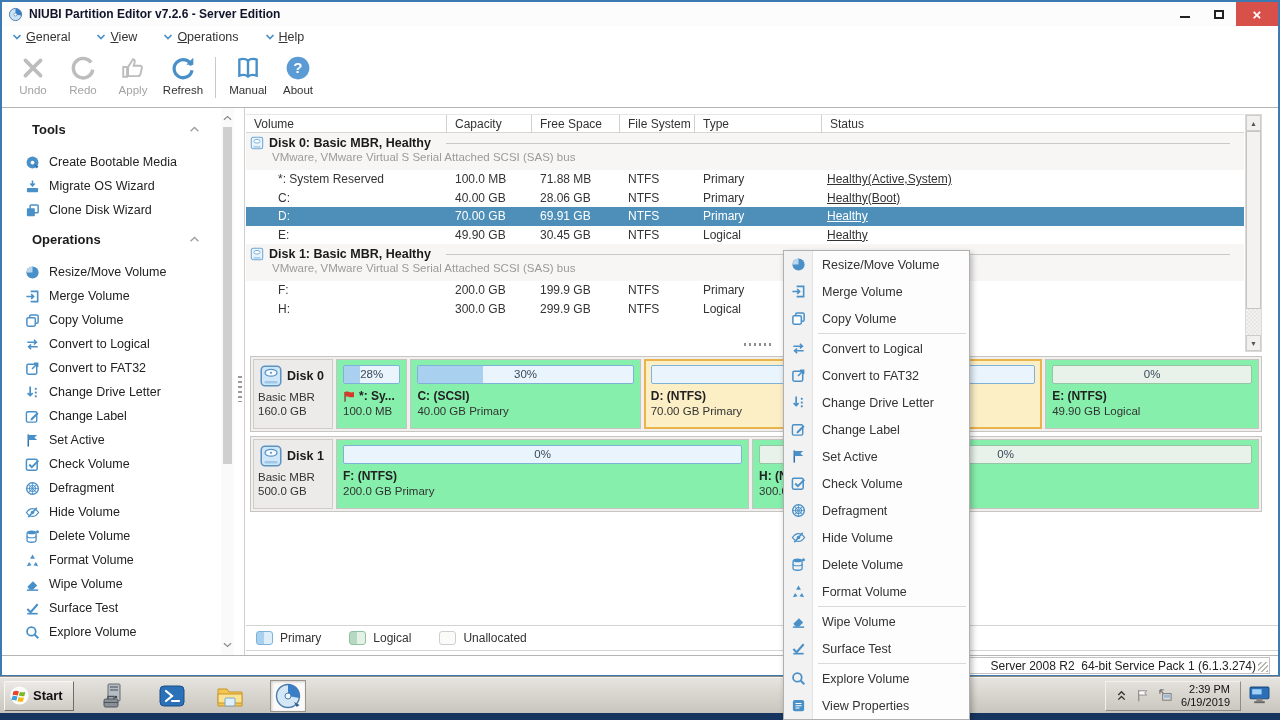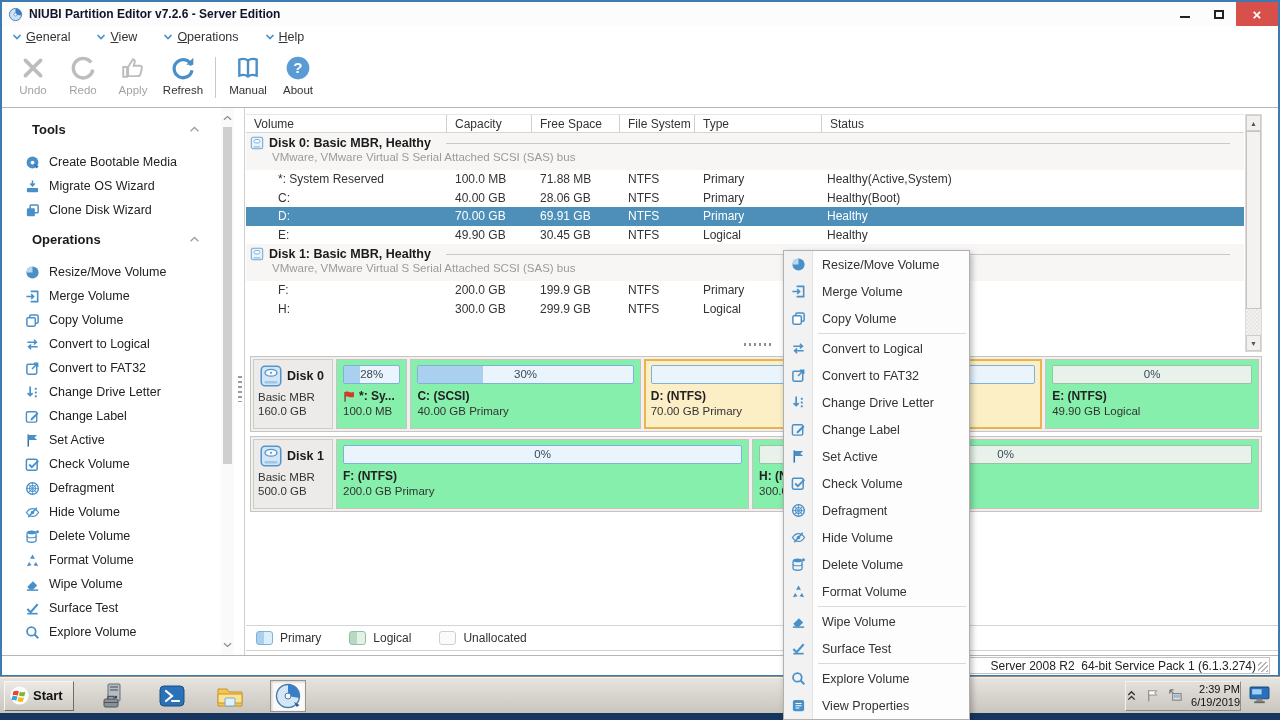--- a/index.html
+++ b/index.html
@@ -52,21 +52,21 @@
   .th:last-child { border-right:none; }
   .tgroup-head { height:37px; background:#f7f6f5; padding:3px 6px 0 4px; }
   .tg-line1 { display:flex; align-items:center; gap:5px; }
   .tg-title { font-size:12.5px; font-weight:bold; color:#1a1a1a; white-space:nowrap; }
   .tg-rule { flex:1; border-top:1px solid #c9c9c9; margin:0 8px 0 10px; }
   .tg-sub { font-size:11.5px; color:#9a9a9a; margin-left:22px; margin-top:1px; white-space:nowrap; }
   .trow { display:grid; grid-template-columns:201px 85px 88px 75px 127px 168px 1fr; height:18.5px; line-height:18.5px; font-size:12px; color:#333; }
   .trow.selected { background:#4d8fb8; color:#fff; }
   .td { padding-left:8px; white-space:nowrap; overflow:hidden; }
   .td.first { padding-left:32px; }
-  .td.status { padding-left:5px; }
+  .td.status { padding-left:5px;text-decoration:underline; }
   .dots-handle { position:absolute; left:498px; bottom:6px; width:28px; height:3px;
      background:repeating-linear-gradient(to right,#8f8f8f 0 2px,transparent 2px 5px); }
 
   
   .vscroll { position:absolute; right:0; top:0; bottom:0; width:17px; border:1px solid #d9d9d9;
      background:repeating-conic-gradient(#f2f1ef 0 25%,#e9e7e4 0 50%) 0 0/4px 4px; }
   .vs-btn { position:absolute; left:0; right:0; height:16px; background:#f2f0ee; border:1px solid #cfccc8; display:flex; align-items:center; justify-content:center; font-size:7px; color:#555; }
   .vs-btn.up { top:0; } .vs-btn.down { bottom:0; }
   .vs-thumb { position:absolute; left:0; right:0; top:16px; height:178px; background:#f4f2f0; border:1px solid #c8c5c1; }
 
@@ -103,21 +103,21 @@
   .status-text { font-size:12px; color:#222; white-space:pre; }
   .grip { position:absolute; right:1px; bottom:1px; width:10px; height:10px;
      background:repeating-linear-gradient(135deg,transparent 0 2px,#b9b6b2 2px 3.5px); }
 
   
   .taskbar { position:absolute; left:0; right:0; top:677px; height:36px; background:linear-gradient(#e6e4df,#c9c5be); border-top:1px solid #f4f3f0; box-shadow:0 -1px 0 #8f8c86; display:flex; align-items:center; padding:0 4px; }
   .start-btn { height:30px; padding:0 10px 0 5px; display:flex; align-items:center; gap:4px; background:linear-gradient(#eceae6,#cfcbc4); border:1px solid; border-color:#f7f6f4 #6f6c67 #6f6c67 #f7f6f4; font-size:13px; font-weight:bold; color:#111; }
   .ql { display:flex; align-items:center; gap:22px; margin-left:22px; }
   .ql-btn { width:36px; height:32px; display:flex; align-items:center; justify-content:center; }
   .ql-btn.active { background:#fbfaf8; border:1px solid #98958f; box-shadow:inset 1px 1px 3px rgba(0,0,0,.18); }
-  .tray { margin-left:auto; height:30px; display:flex; align-items:center; gap:8px; padding:0 0; border:1px solid; border-color:#f2f1ee #8f8c87 #8f8c87 #f2f1ee; }
+  .tray { margin-left:auto; height:30px; display:flex; align-items:center; gap:8px; padding:0 10px; border:1px solid; border-color:#f2f1ee #8f8c87 #8f8c87 #f2f1ee; }
   .tray-clock { font-size:11px; color:#111; text-align:right; line-height:13px; }
   .show-desktop { margin:0 6px 0 8px; display:flex; align-items:center; }
   .desktop-edge { position:absolute; left:0; right:0; top:713px; height:7px; background:#17365f; }
 
   
   .context-menu { position:absolute; left:783px; top:250px; width:187px; z-index:50; border:1px solid #b0b0b0; background:linear-gradient(to right,#f2f2f2 28px,#fdfdfd 28px); box-shadow:2px 3px 6px rgba(0,0,0,.28); padding:0; }
   .context-menu::before { content:""; position:absolute; left:28px; top:0; bottom:0; width:1px; background:#e3e3e3; }
   .cm-item { height:27px; display:flex; align-items:center; position:relative; }
   .cm-item .icon { width:28px; flex:none; display:flex; align-items:center; justify-content:center; }
   .cm-label { font-size:12.5px; color:#333; padding-left:10px; white-space:nowrap; }

